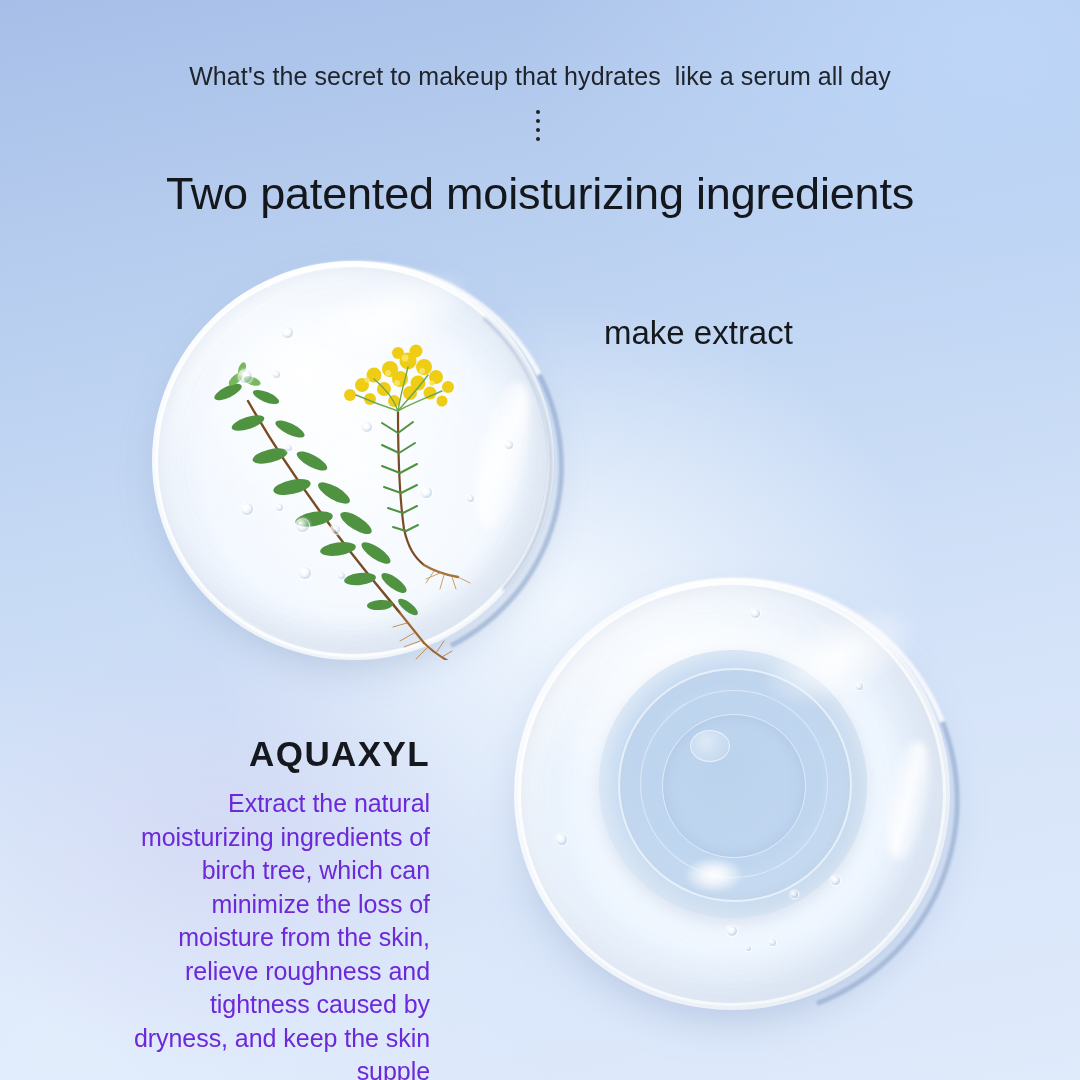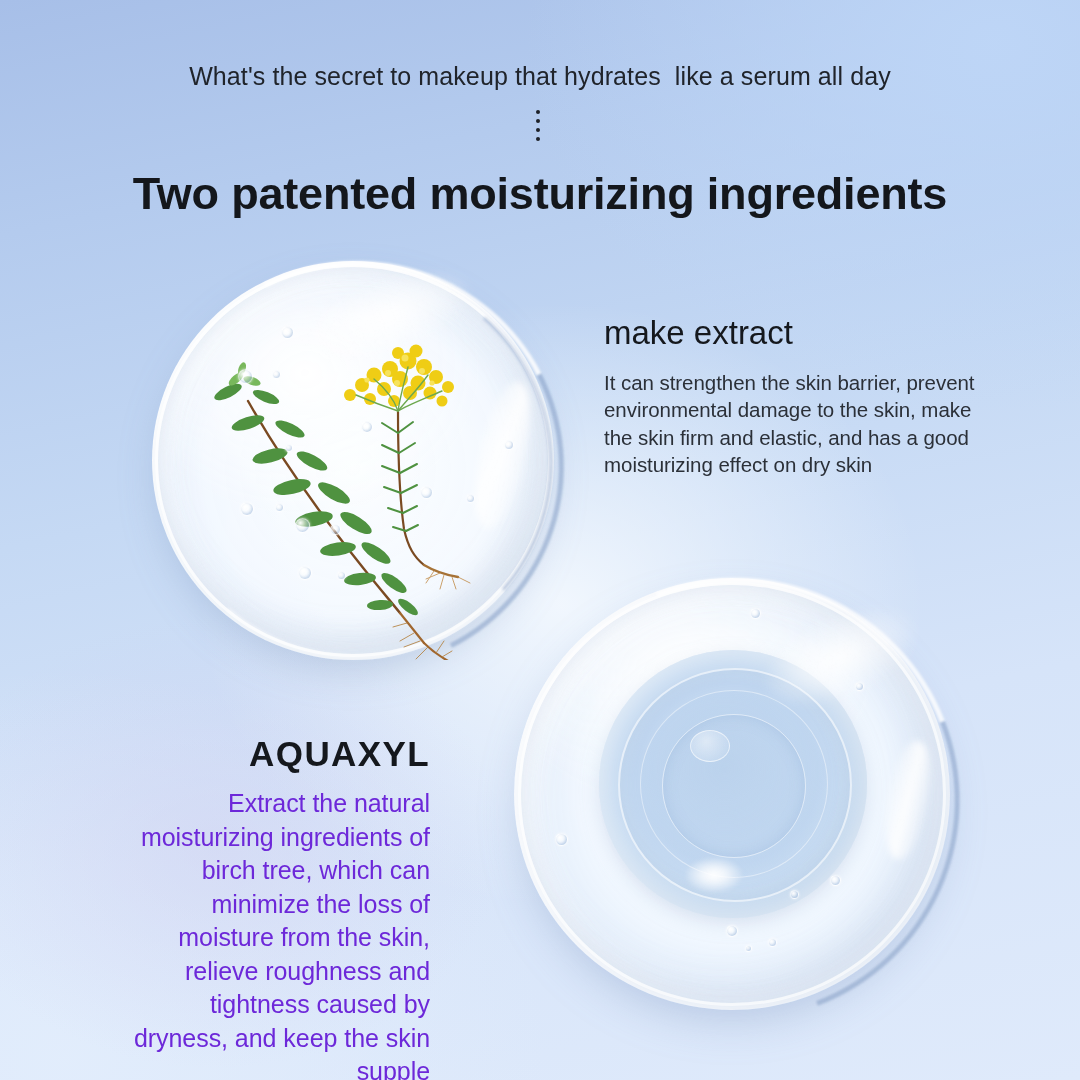--- a/index.html
+++ b/index.html
@@ -73,21 +73,21 @@
     border-radius: 50%;
     background: #1d2128;
   }
   .main-title {
     position: absolute;
     top: 168px;
     left: 0;
     width: 1080px;
     text-align: center;
     font-size: 45px;
-    font-weight: 700;
+    font-weight: 400;
     letter-spacing: -0.2px;
     color: #14171c;
     white-space: nowrap;
   }
 
   .weed-block {
     position: absolute;
     top: 316px;
     left: 604px;
     width: 396px;
@@ -512,21 +512,20 @@
     <span></span>
     <span></span>
     <span></span>
     <span></span>
   </div>
 
   <div class="main-title">Two patented moisturizing ingredients</div>
 
   <div class="weed-block">
     <div class="weed-heading">make extract</div>
-    <div class="weed-body">It can strengthen the skin barrier, prevent environmental damage to the skin, make the skin firm and elastic, and has a good moisturizing effect on dry skin</div>
   </div>
 
   <div class="aqua-block">
     <div class="aqua-heading">AQUAXYL</div>
     <div class="aqua-body">Extract the natural moisturizing ingredients of birch tree, which can minimize the loss of moisture from the skin, relieve roughness and tightness caused by dryness, and keep the skin supple</div>
   </div>
 
 </div>
 
 </body></html>

